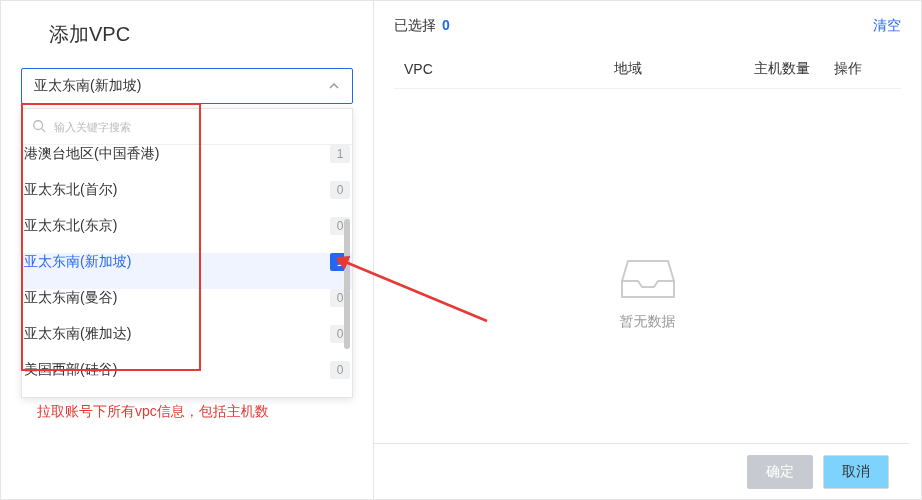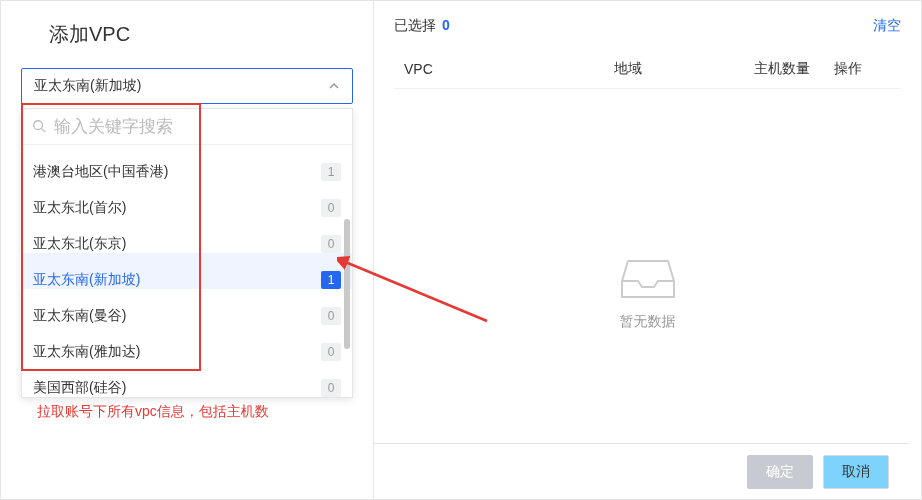--- a/index.html
+++ b/index.html
@@ -8,24 +8,24 @@
   .left { width: 373px; border-right: 1px solid #e5e5e5; padding: 20px 20px 0 20px; position: relative; }
   .right { flex: 1; padding: 16px 20px 0 20px; position: relative; display: flex; flex-direction: column; }
   .title { font-size: 20px; color: #333; font-weight: 400; margin-bottom: 20px; margin-left: 28px; }
   .select-box { position: relative; }
   .select-trigger { width: 100%; height: 36px; border: 1px solid #2468f2; border-radius: 2px; display: flex; align-items: center; justify-content: space-between; padding: 0 12px; cursor: pointer; background: #fff; }
   .select-trigger-text { color: #333; }
   .chevron { width: 12px; height: 12px; display: inline-flex; align-items: center; justify-content: center; }
   .dropdown { position: absolute; top: 40px; left: 0; width: 100%; background: #fff; border: 1px solid #e5e5e5; box-shadow: 0 2px 8px rgba(0,0,0,0.1); z-index: 10; }
   .search-row { display: flex; align-items: center; height: 36px; padding: 0 10px; border-bottom: 1px solid #f0f0f0; }
   .search-icon { width: 16px; height: 16px; display: inline-flex; color: #999; margin-right: 6px; }
-  .search-input { flex: 1; border: none; outline: none; font-size: 17px; color: #333; }
+  .search-input { flex: 1; border: none; outline: none; font-size: 11px; color: #333; }
   .search-input::placeholder { color: #bbb; }
   .options { max-height: 260px; overflow-y: auto; position: relative; }
-  .option { display: flex; align-items: flex-end; justify-content: space-between; height: 36px; padding: 0 11px; cursor: pointer; }
+  .option { display: flex; align-items: flex-start; justify-content: space-between; height: 36px; padding: 0 2px; cursor: pointer; }
   .option.selected { background: #f0f4ff; }
   .option.selected .option-label { color: #2468f2; }
   .option-label { color: #333; }
   .badge { min-width: 20px; height: 18px; border-radius: 2px; background: #eef0f2; color: #999; font-size: 12px; display: inline-flex; align-items: center; justify-content: center; padding: 0 4px; }
   .badge.active { background: #2468f2; color: #fff; }
   .highlight-box { position: absolute; border: 2px solid #e53935; pointer-events: none; top: 102px; left: 20px; width: 180px; height: 268px; z-index: 20; }
   .note { position: absolute; left: 36px; top: 402px; color: #e53935; font-size: 14px; }
   .header-right { display: flex; align-items: center; justify-content: space-between; margin-bottom: 14px; }
   .selected-label { color: #333; font-weight: 500; }
   .selected-count { color: #2468f2; font-weight: 600; margin-left: 2px; }

